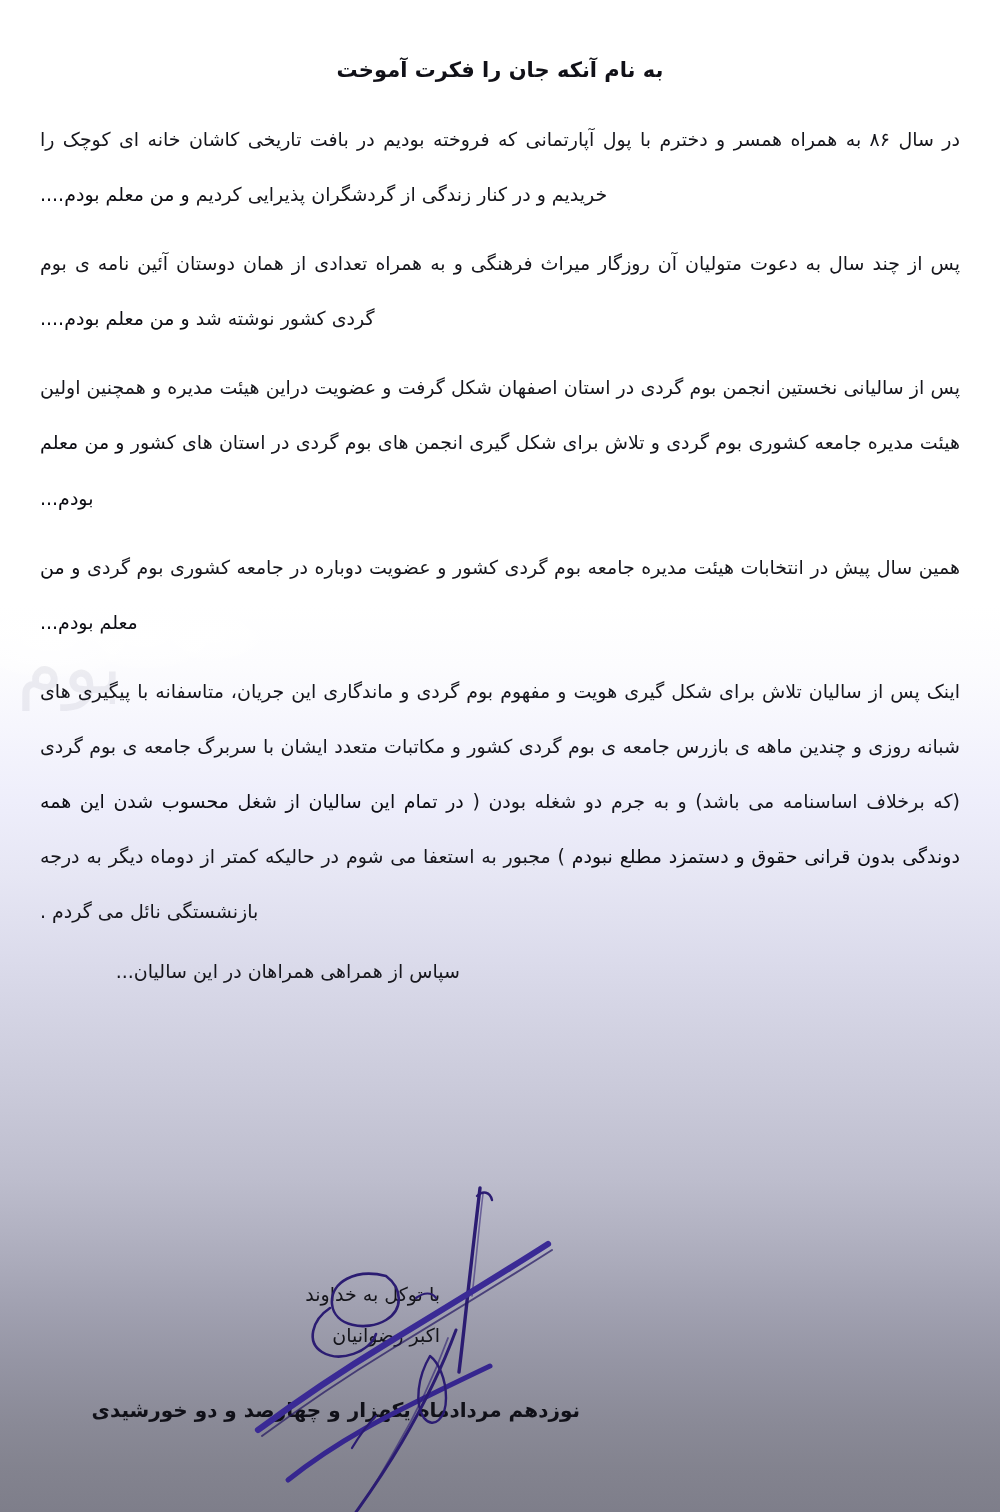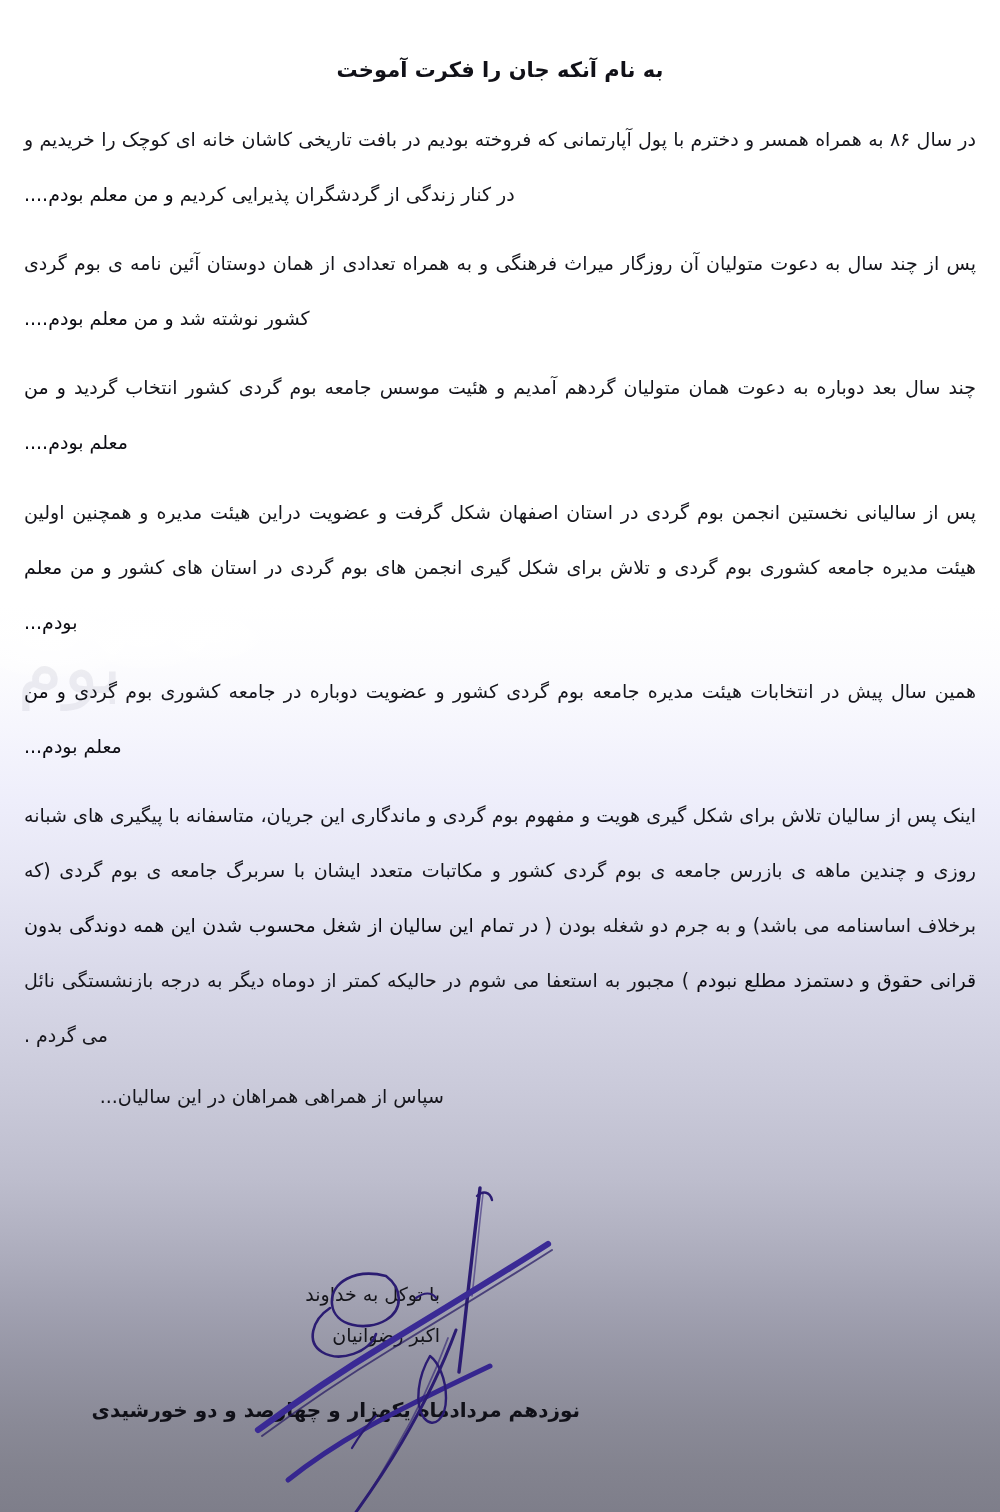--- a/index.html
+++ b/index.html
@@ -65,21 +65,21 @@
     line-height: 110px;
     font-family: "DejaVu Sans", "Liberation Sans", sans-serif;
     white-space: nowrap;
     pointer-events: none;
     user-select: none;
   }
 
   .content {
     position: relative;
     z-index: 2;
-    padding: 0 24px;
+    padding: 0 40px;
     box-sizing: border-box;
     width: 1000px;
   }
 
   .doc-title {
     text-align: center;
     font-size: 21px;
     font-weight: bold;
     color: #111118;
     margin: 0;
@@ -183,21 +183,20 @@
 
   <div class="content">
 
     <h1 class="doc-title">به نام آنکه جان را فکرت آموخت</h1>
 
     <p class="para first"><span>در سال ۸۶ به همراه همسر و دخترم با پول آپارتمانی که فروخته بودیم در بافت تاریخی کاشان خانه ای کوچک را خریدیم و در کنار زندگی از گردشگران پذیرایی کردیم </span><b>و من معلم بودم....</b></p>
 
 
     <p class="para"><span>پس از چند سال به دعوت متولیان آن روزگار میراث فرهنگی و به همراه تعدادی از همان دوستان آئین نامه ی بوم گردی کشور نوشته شد </span><b>و من معلم بودم....</b></p>
 
-    <p class="para"><span>چند سال بعد دوباره به دعوت همان متولیان گردهم آمدیم و هئیت موسس جامعه بوم گردی کشور انتخاب گردید </span><b>و من معلم بودم....</b></p>
 
     <p class="para"><span>پس از سالیانی نخستین انجمن بوم گردی در استان اصفهان شکل گرفت و عضویت دراین هیئت مدیره و همچنین اولین هیئت مدیره جامعه کشوری بوم گردی و تلاش برای شکل گیری انجمن های بوم گردی در استان های کشور </span><b>و من معلم بودم...</b></p>
 
 
     <p class="para"><span>همین سال پیش در انتخابات هیئت مدیره جامعه بوم گردی کشور و عضویت دوباره در جامعه کشوری بوم گردی </span><b>و من معلم بودم...</b></p>
 
     <p class="para"><span>اینک پس از سالیان تلاش برای شکل گیری هویت و مفهوم بوم گردی و ماندگاری این جریان، متاسفانه با پیگیری های شبانه روزی و چندین ماهه ی بازرس جامعه ی بوم گردی کشور و مکاتبات متعدد ایشان با سربرگ جامعه ی بوم گردی (که برخلاف اساسنامه می باشد) و به جرم دو شغله بودن ( </span><b>در تمام این سالیان از شغل محسوب شدن این همه دوندگی بدون قرانی حقوق و دستمزد مطلع نبودم</b><span> ) مجبور به استعفا می شوم در حالیکه کمتر از دوماه دیگر به درجه بازنشستگی نائل می گردم .</span></p>
 
     <div class="closing-wrap">
       <div class="closing-inner wide">

